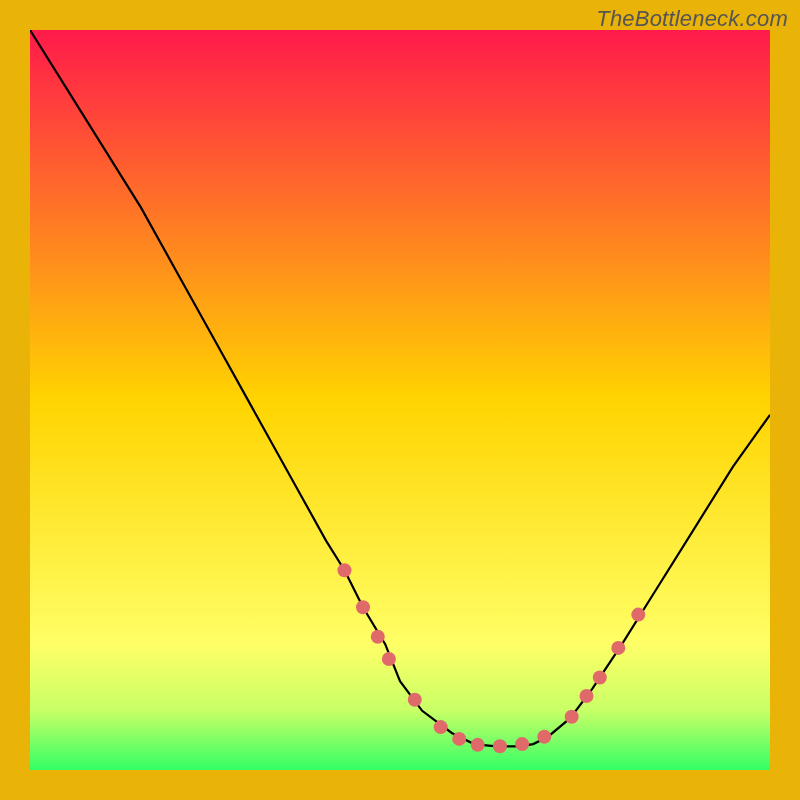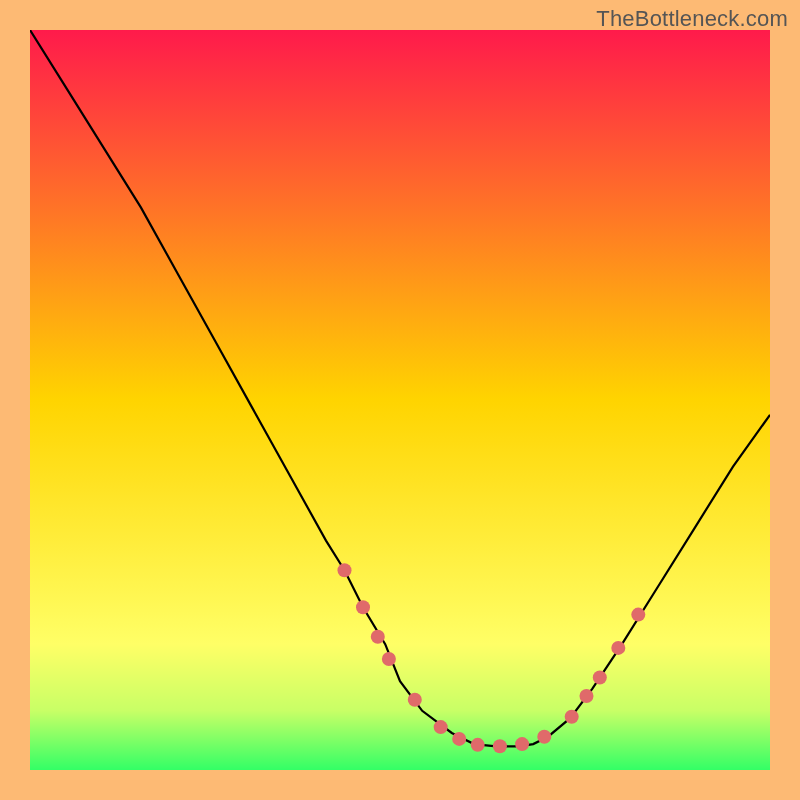--- a/index.html
+++ b/index.html
@@ -1,17 +1,17 @@
 <!DOCTYPE html>
 <html><head>
 <meta charset="utf-8">
 <style>
   * { margin: 0; padding: 0; box-sizing: border-box; }
   html, body { width: 800px; height: 800px; overflow: hidden; background: #000; }
-  .container { position: relative; width: 800px; height: 800px; background: #fdba74; }
+  .container { position: relative; width: 800px; height: 800px; background: #eab308; font-style: italic; }
   .plot-area {
     position: absolute;
     left: 30px;
     top: 30px;
     width: 740px;
     height: 740px;
   }
   .watermark {
     position: absolute;
     top: 6px;

